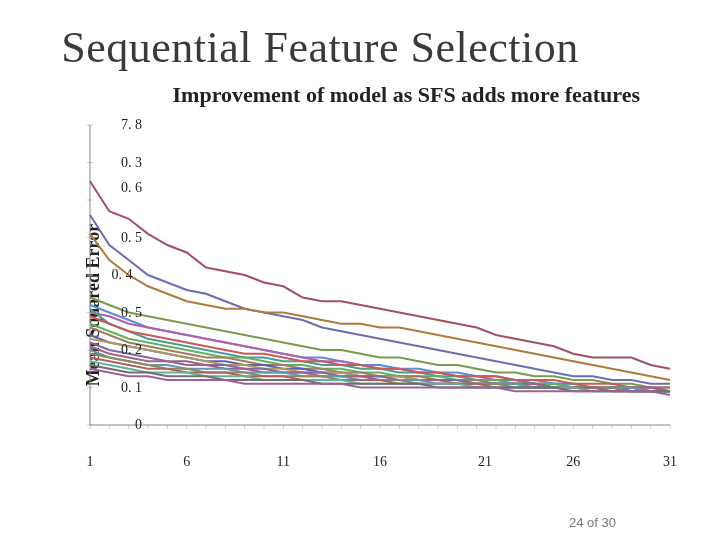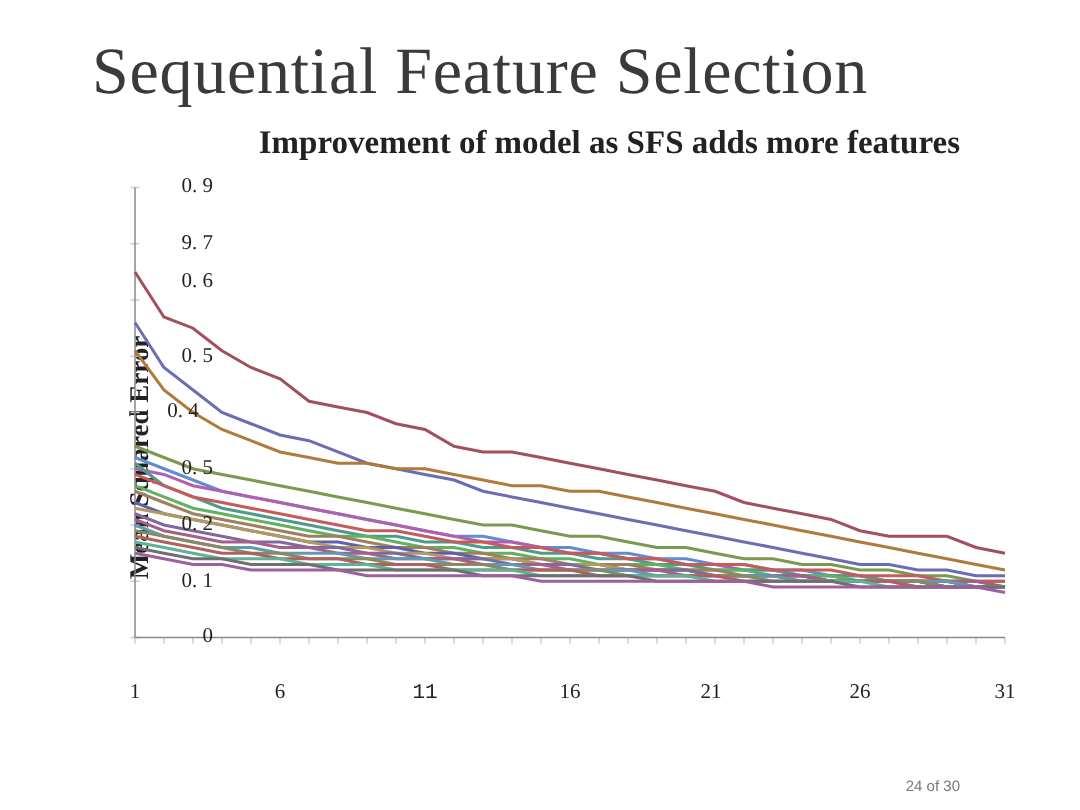--- a/index.html
+++ b/index.html
@@ -89,24 +89,24 @@
   }
   .annotation {
     position: absolute;
     font-style: italic;
     font-size: 16px;
     color: #333;
     line-height: 1.25;
   }
   .page-num {
     position: absolute;
-    right: 0;
+    right: 24px;
     bottom: 10px;
     font-family: Arial, sans-serif;
-    font-size: 10px;
+    font-size: 13px;
     color: #777;
   }
   .axis-line { stroke: #888; stroke-width: 1; }
   .tick-line { stroke: #ccc; stroke-width: 1; }
   .series { fill: none; stroke-width: 2; }
 </style>
 </head>
 <body>
 
 <div class="slide">
@@ -185,29 +185,29 @@
     </div>
 
     <div id="yticks">
         <div class="ytick" style="top: 305px;">0</div>
         <div class="ytick" style="top: 267.5px;">0. 1</div>
         <div class="ytick" style="top: 230px;">0. 2</div>
         <div class="ytick" style="top: 192.5px;">0. 5</div>
         <div class="ytick" style="top: 155px; text-align: center;">0. 4</div>
         <div class="ytick" style="top: 117.5px;">0. 5</div>
         <div class="ytick" style="top: 68px;">0. 6</div>
-        <div class="ytick" style="top: 42.5px;">9. 7</div>
-        <div class="ytick" style="top: 5px;">0. 9</div>
+        <div class="ytick" style="top: 42.5px;">0. 3</div>
+        <div class="ytick" style="top: 5px;">7. 8</div>
       </div>
     <div id="xticks">
         <div class="xtick" style="left: 70px;">1</div>
         <div class="xtick" style="left: 166.667px;">6</div>
-        <div class="xtick" style="left: 263.333px; font-family: Liberation Mono, monospace;">11</div>
+        <div class="xtick" style="left: 263.333px;">11</div>
         <div class="xtick" style="left: 360px;">16</div>
-        <div class="xtick" style="left: 454px;">21</div>
+        <div class="xtick" style="left: 465px;">21</div>
         <div class="xtick" style="left: 553.333px;">26</div>
         <div class="xtick" style="left: 650px;">31</div>
       </div>
 
 
   </div>
 
   <div class="page-num">24 of 30</div>
 </div>
 

